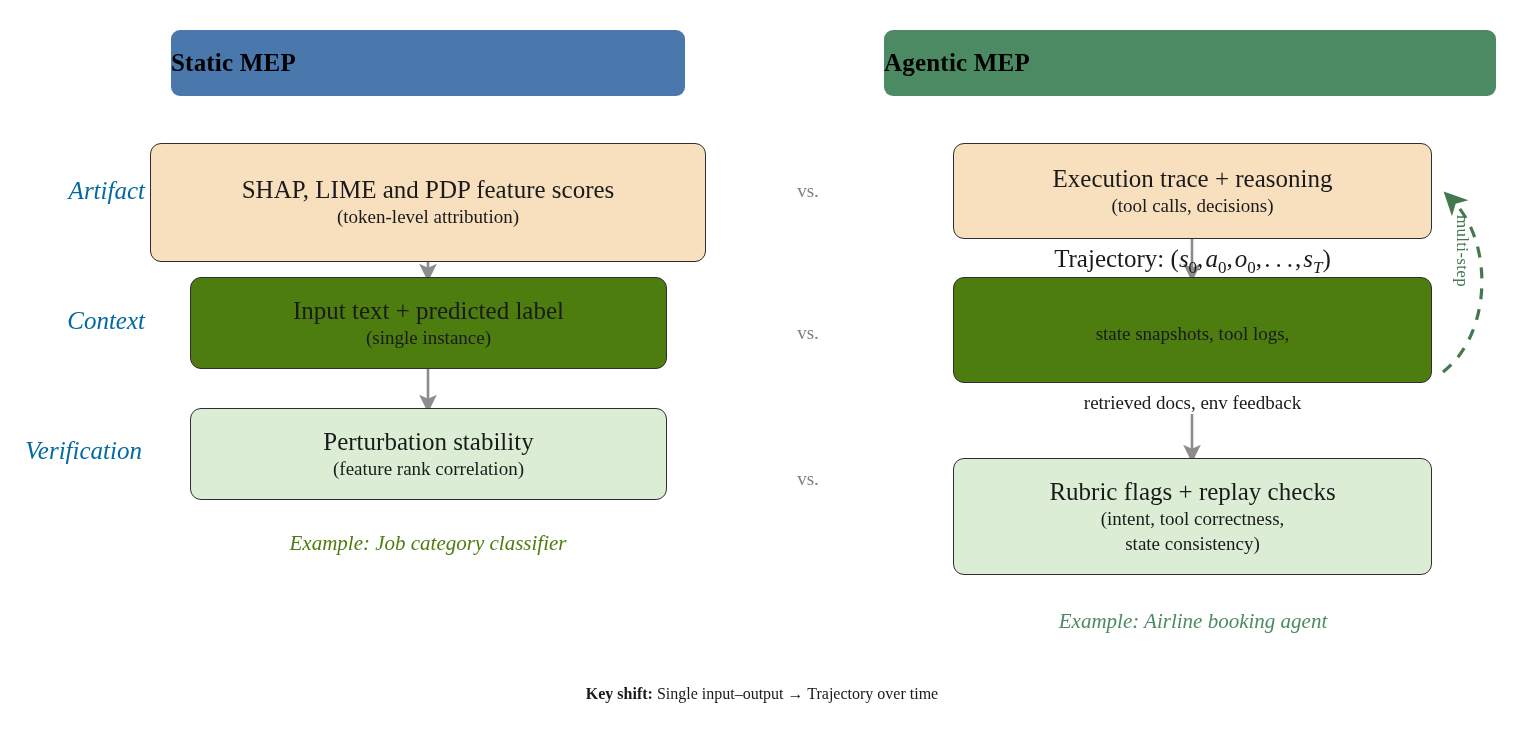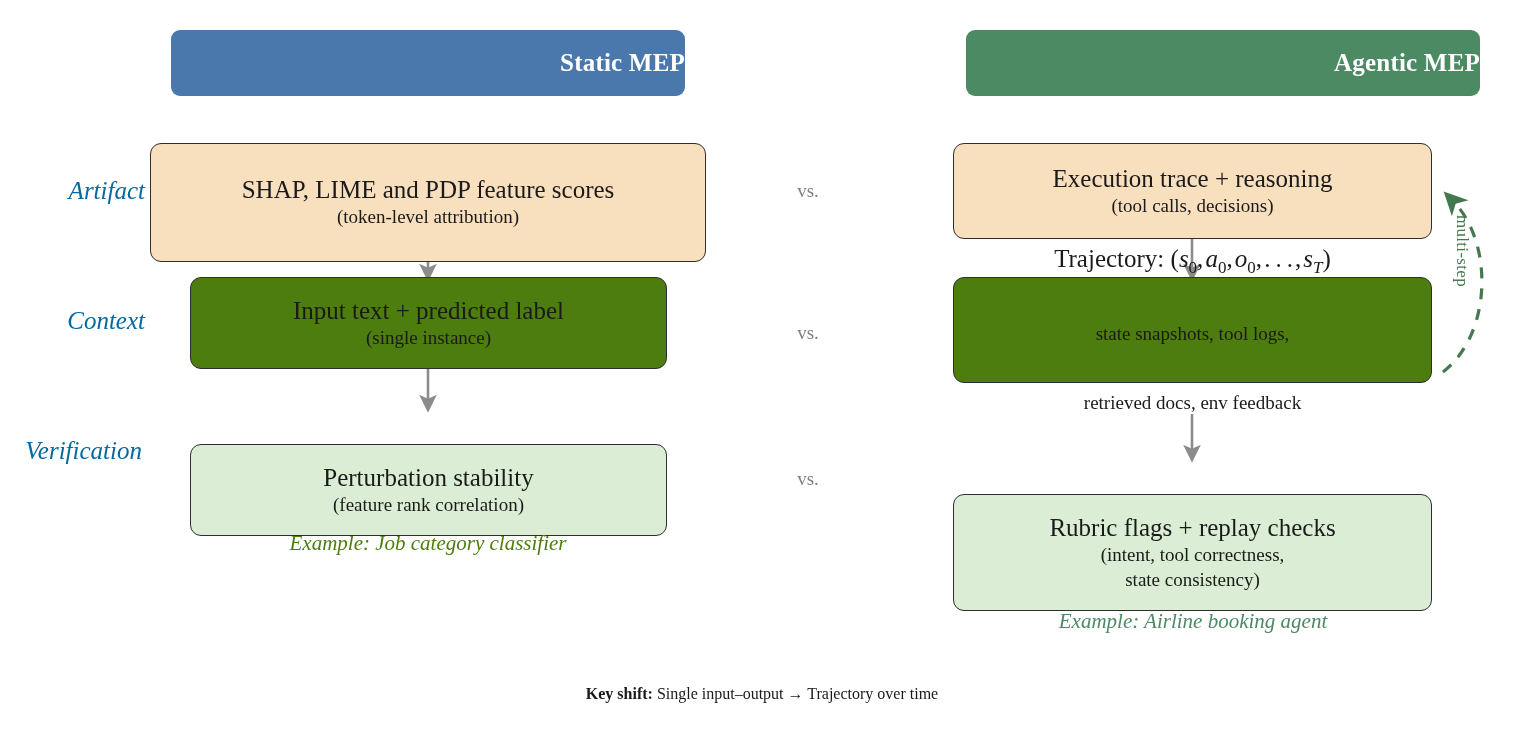--- a/index.html
+++ b/index.html
@@ -23,36 +23,36 @@
     height: 740px;
   }
 
   
   .col-header {
     position: absolute;
     height: 66px;
     border-radius: 9px;
     display: flex;
     align-items: center;
-    justify-content: flex-end;
-    color: #ffffff;
+    justify-content: flex-start;
+    color: #000000;
     font-weight: bold;
     font-size: 25px;
     letter-spacing: 0.2px;
   }
   #header-static {
     left: 171px;
     top: 30px;
     width: 514px;
     background: #4a78ad;
   }
   #header-agentic {
-    left: 966px;
+    left: 884px;
     top: 30px;
-    width: 514px;
+    width: 612px;
     background: #4c8a64;
   }
 
   
   .row-label {
     position: absolute;
     width: 130px;
     text-align: right;
     font-style: italic;
     font-size: 25px;
@@ -94,21 +94,21 @@
     white-space: nowrap;
   }
   .node .sub {
     font-size: 19px;
     line-height: 1.2;
     margin-top: 2px;
     white-space: nowrap;
   }
   .fill-orange { background: #f8dfbe; }
   .fill-blue   { background: #4d7c0f; }
-  .fill-green  { background: #dbeed5; margin-top: 36px; }
+  .fill-green  { background: #dbeed5; }
 
   
   #node-l-artifact {
     left: 150px; top: 143px; width: 556px; height: 119px;
   }
   #node-l-context {
     left: 190px; top: 277px; width: 477px; height: 92px;
   }
   #node-l-verification {
     left: 190px; top: 408px; width: 477px; height: 92px;

